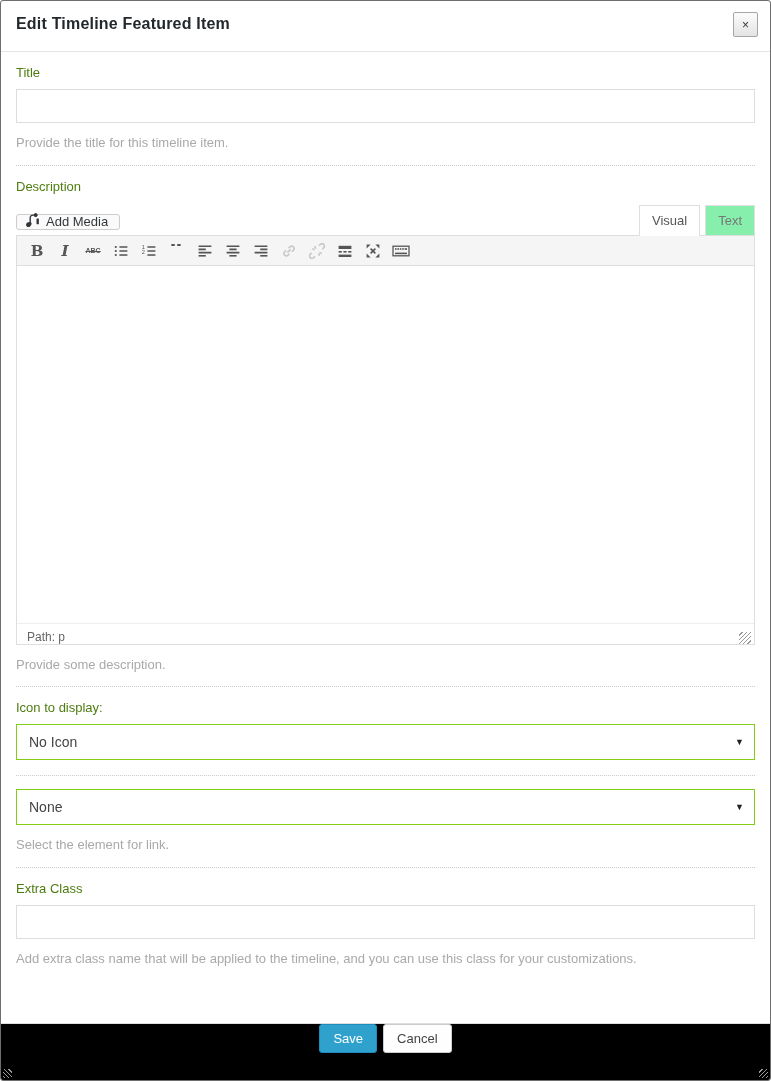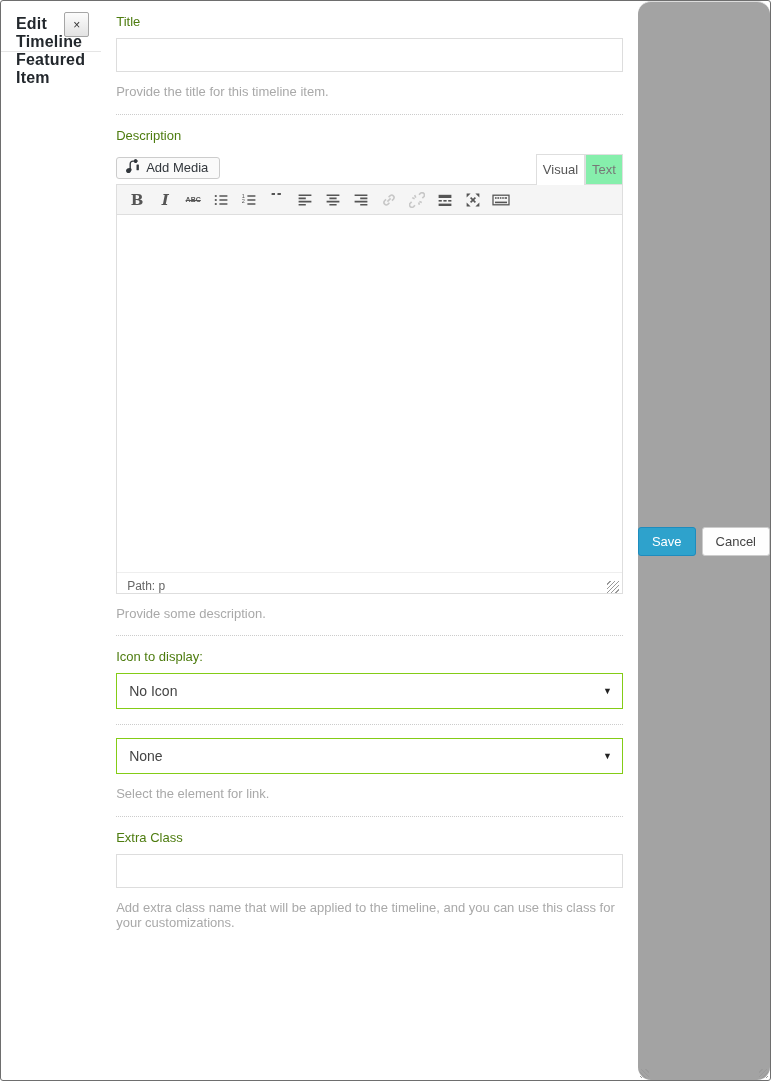--- a/index.html
+++ b/index.html
@@ -4,21 +4,21 @@
 <style>
   * { box-sizing: border-box; margin: 0; padding: 0; }
   html,body { background:#fff; }
   body { font-family: "Liberation Sans", sans-serif; }
 
   .modal {
     width: 771px; height: 1081px;
     border: 1px solid #6e6e6e;
     border-radius: 3px;
     background: #fff;
-    display: flex; flex-direction: row;
+    display: flex; flex-direction: column;
     position: relative;
     overflow: hidden;
   }
 
   
   .modal-header {
     position: relative;
     height: 51px; flex: 0 0 51px;
     border-bottom: 1px solid #e5e5e5;
     padding: 14px 16px 0 15px;
@@ -60,31 +60,32 @@
     font-size: 13px; color: #a9a9a9;
   }
 
   
   .media-row {
     display: flex; justify-content: space-between; align-items: flex-end;
     margin-bottom: 0; height: 35px;
   }
   .add-media-btn {
     display: inline-flex; align-items: center; gap: 6px;
-    height: 22px; margin-bottom: 5px;
+    height: 16px; margin-bottom: 5px;
     padding: 0 11px 1px 9px;
     border: 1px solid #ccc; border-radius: 3px;
     background: #fafafa; color: #32373c;
     font-size: 13px; cursor: pointer;
   }
   .editor-tabs { display: flex; align-items: flex-end; }
   .editor-tab {
-    height: 30px; padding: 0 6px; line-height: 29px;
+    height: 30px; padding: 0 12px; line-height: 29px;
     font-size: 13px; cursor: pointer;
     border: 1px solid #e5e5e5; border-bottom: none;
+    margin-left: 5px;
   }
   .editor-tab.active {
     background: #fff; color: #555;
     border-color: #dedede;
     position: relative; z-index: 2; margin-bottom: -1px; height: 31px;
   }
   .editor-tab.inactive {
     background: #86efac; color: #777;
     border-color: #e0e0e0;
   }
@@ -135,24 +136,23 @@
   }
   .select-caret {
     position: absolute; right: 10px; top: 50%;
     transform: translateY(-50%);
     font-size: 9px; color: #222;
   }
 
   
   .modal-footer {
     flex: 0 0 57px;
-    background: #a3a3a3; border-top: 1px solid #ddd;
-    display: flex; justify-content: center; align-items: center; gap: 6px;
+    background: #000000; border-top: 1px solid #ddd;
+    display: flex; justify-content: center; gap: 6px;
     position: relative;
-    border-radius: 13px;
   }
   .btn {
     height: 29px; padding: 0 13px;
     border-radius: 3px; font-size: 13px; cursor: pointer;
     font-family: "Liberation Sans", sans-serif;
   }
   .btn-primary {
     background: #2ea2cc; border: 1px solid #1e8cbe; color: #fff;
   }
   .btn-secondary {

